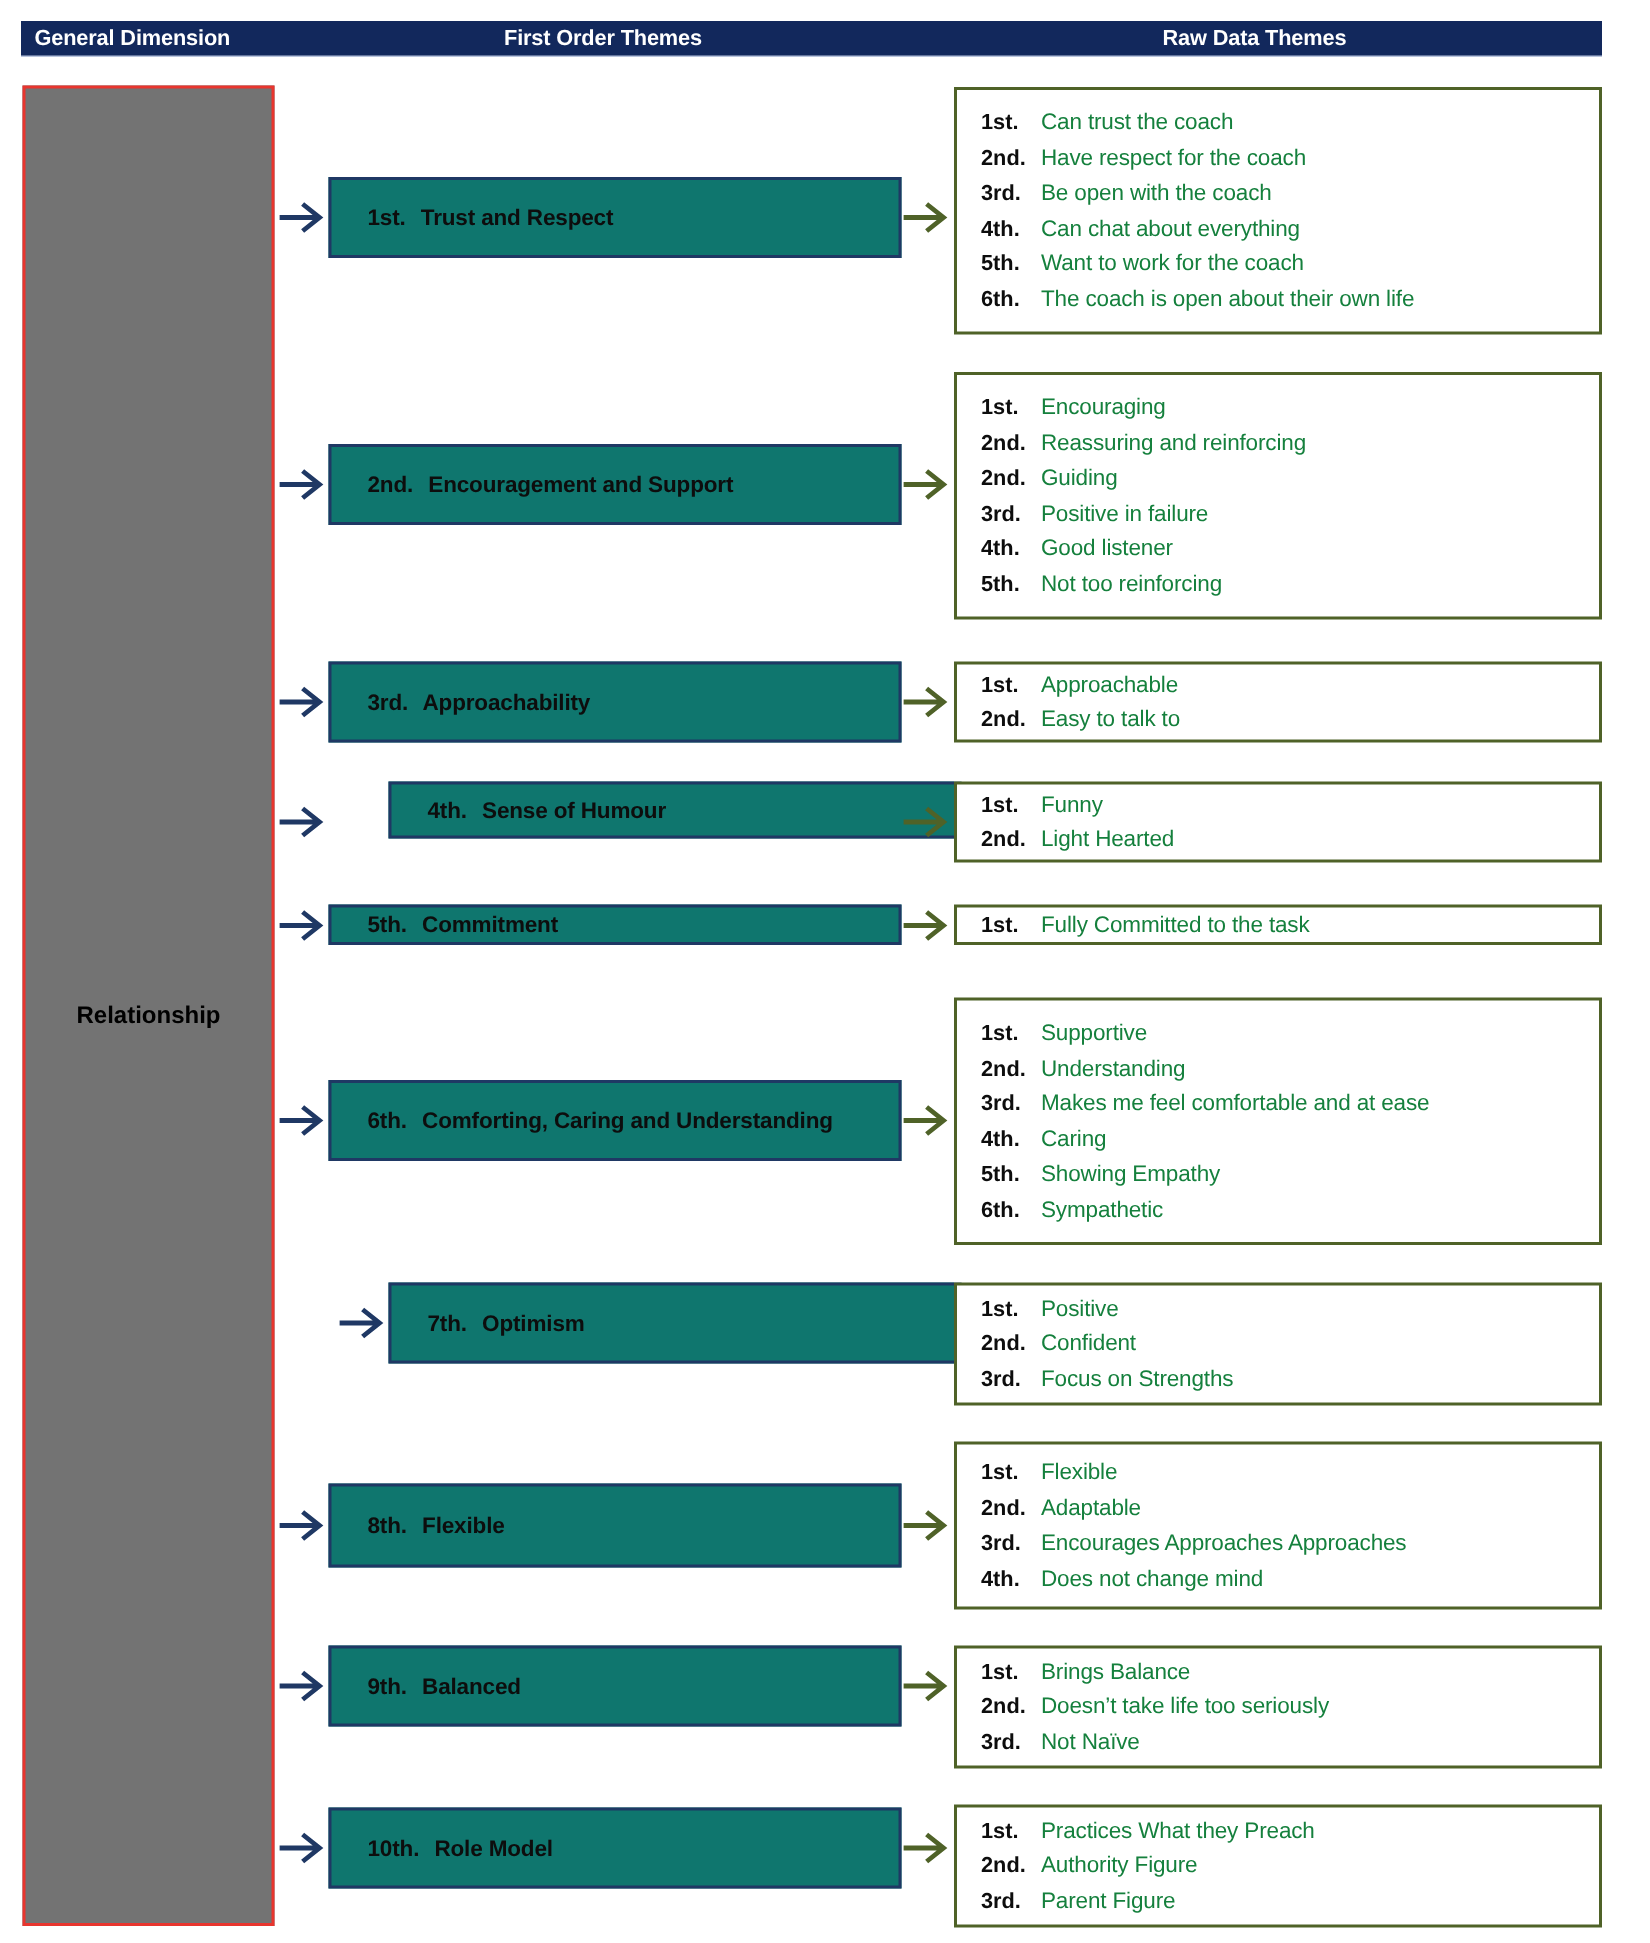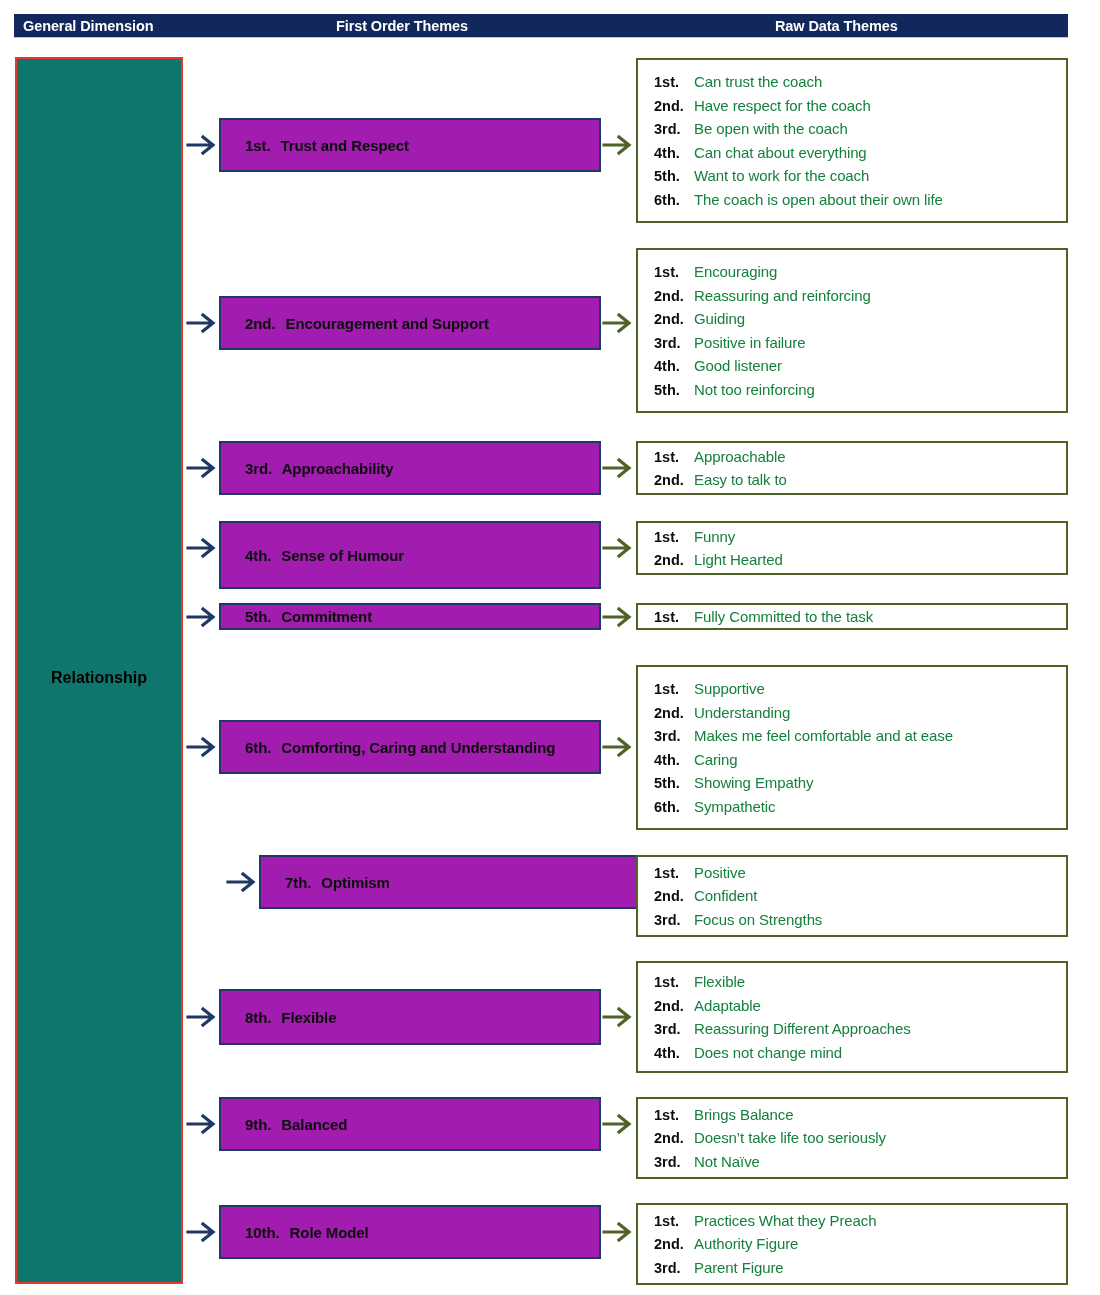--- a/index.html
+++ b/index.html
@@ -42,21 +42,21 @@
 
   
   #general-dimension-box {
     position: absolute;
     left: 15px;
     top: 57px;
     width: 168px;
     height: 1227px;
     border: 2.5px solid #e8352e;
     box-sizing: border-box;
-    background: #0f766e;
+    background: #737373;
   }
   #general-dimension-label {
     position: absolute;
     left: 0;
     right: 0;
     top: 610px;
     text-align: center;
     font-weight: bold;
     font-size: 16px;
     color: #000000;
@@ -81,21 +81,21 @@
   .arrow-right { left: 602px; }
   .arrow svg { display: block; width: 100%; height: 100%; }
 
   
   .theme-box {
     position: absolute;
     left: 219px;
     width: 382px;
     border: 2px solid #1f3864;
     box-sizing: border-box;
-    background: #a21caf;
+    background: #0f766e;
     display: flex;
     align-items: center;
   }
   .theme-label {
     font-weight: bold;
     font-size: 15px;
     color: #0d0d0d;
     padding-left: 24px;
     letter-spacing: -0.1px;
     white-space: nowrap;
@@ -193,21 +193,21 @@
           <path d="M2 13 H25 M17 5 L27 13 L17 21" fill="none" stroke="#4f6228" stroke-width="3.2" stroke-linecap="square" stroke-linejoin="miter"></path>
         </svg>
       </span>
     </div>
     <div class="row" style="top: 521px; height: 54px;">
       <span class="arrow arrow-left">
         <svg viewBox="0 0 34 26" xmlns="http://www.w3.org/2000/svg">
           <path d="M2 13 H25 M17 5 L27 13 L17 21" fill="none" stroke="#1f3864" stroke-width="3.2" stroke-linecap="square" stroke-linejoin="miter"></path>
         </svg>
       </span>
-      <div class="theme-box" style="top: 0px; height: 68px;">
+      <div class="theme-box" style="top: 0px; height: 38px; margin-left: 40px;">
         <div class="theme-label"><span class="rank">4th.</span> <span>Sense of Humour</span></div>
       </div>
       <span class="arrow arrow-right">
         <svg viewBox="0 0 34 26" xmlns="http://www.w3.org/2000/svg">
           <path d="M2 13 H25 M17 5 L27 13 L17 21" fill="none" stroke="#4f6228" stroke-width="3.2" stroke-linecap="square" stroke-linejoin="miter"></path>
         </svg>
       </span>
     </div>
     <div class="row" style="top: 603px; height: 27px;">
       <span class="arrow arrow-left">
@@ -423,21 +423,21 @@
     <div class="raw-item">
       <span class="raw-rank">1st.</span>
       <span class="raw-text">Flexible</span>
     </div>
     <div class="raw-item">
       <span class="raw-rank">2nd.</span>
       <span class="raw-text">Adaptable</span>
     </div>
     <div class="raw-item">
       <span class="raw-rank">3rd.</span>
-      <span class="raw-text">Reassuring Different Approaches</span>
+      <span class="raw-text">Encourages Approaches Approaches</span>
     </div>
     <div class="raw-item">
       <span class="raw-rank">4th.</span>
       <span class="raw-text">Does not change mind</span>
     </div>
   </div>
 <div class="raw-box" style="position: absolute; top: 1097px; height: 82px; display: flex; flex-direction: column; justify-content: center;">
     <div class="raw-item">
       <span class="raw-rank">1st.</span>
       <span class="raw-text">Brings Balance</span>

